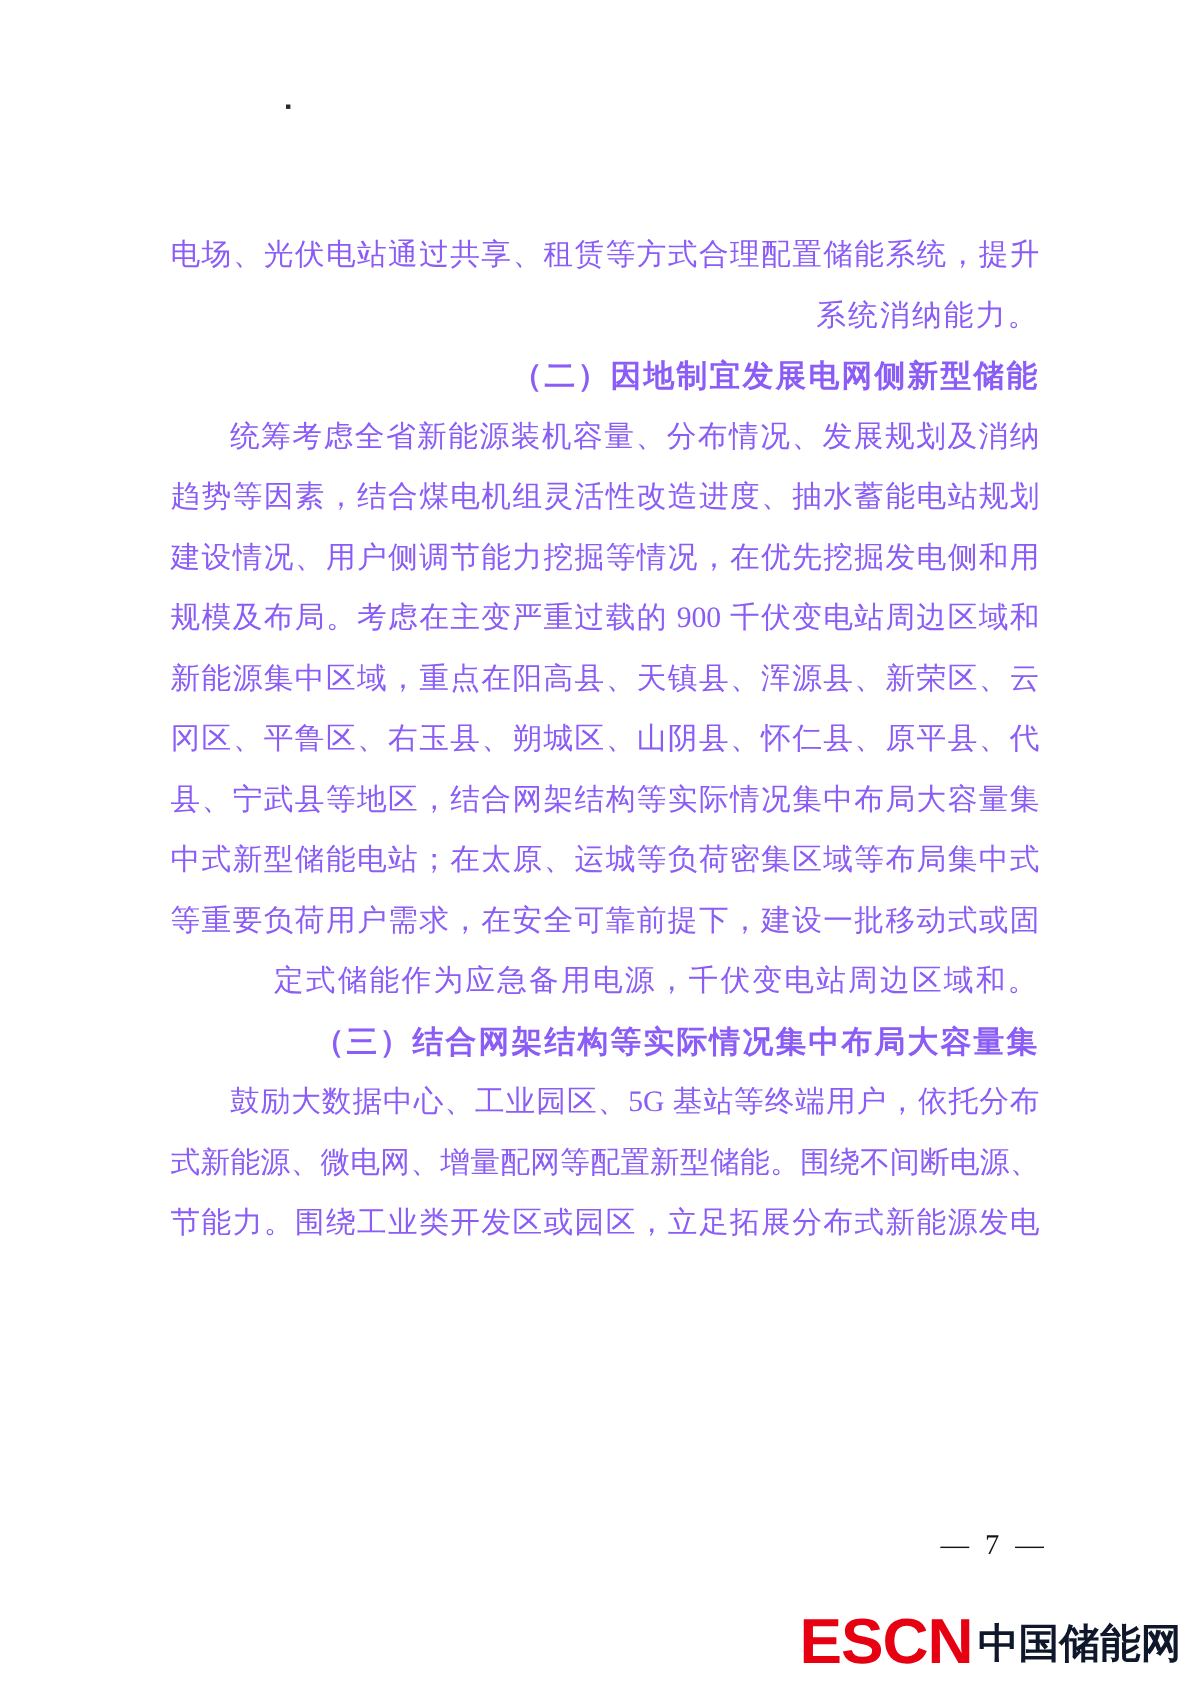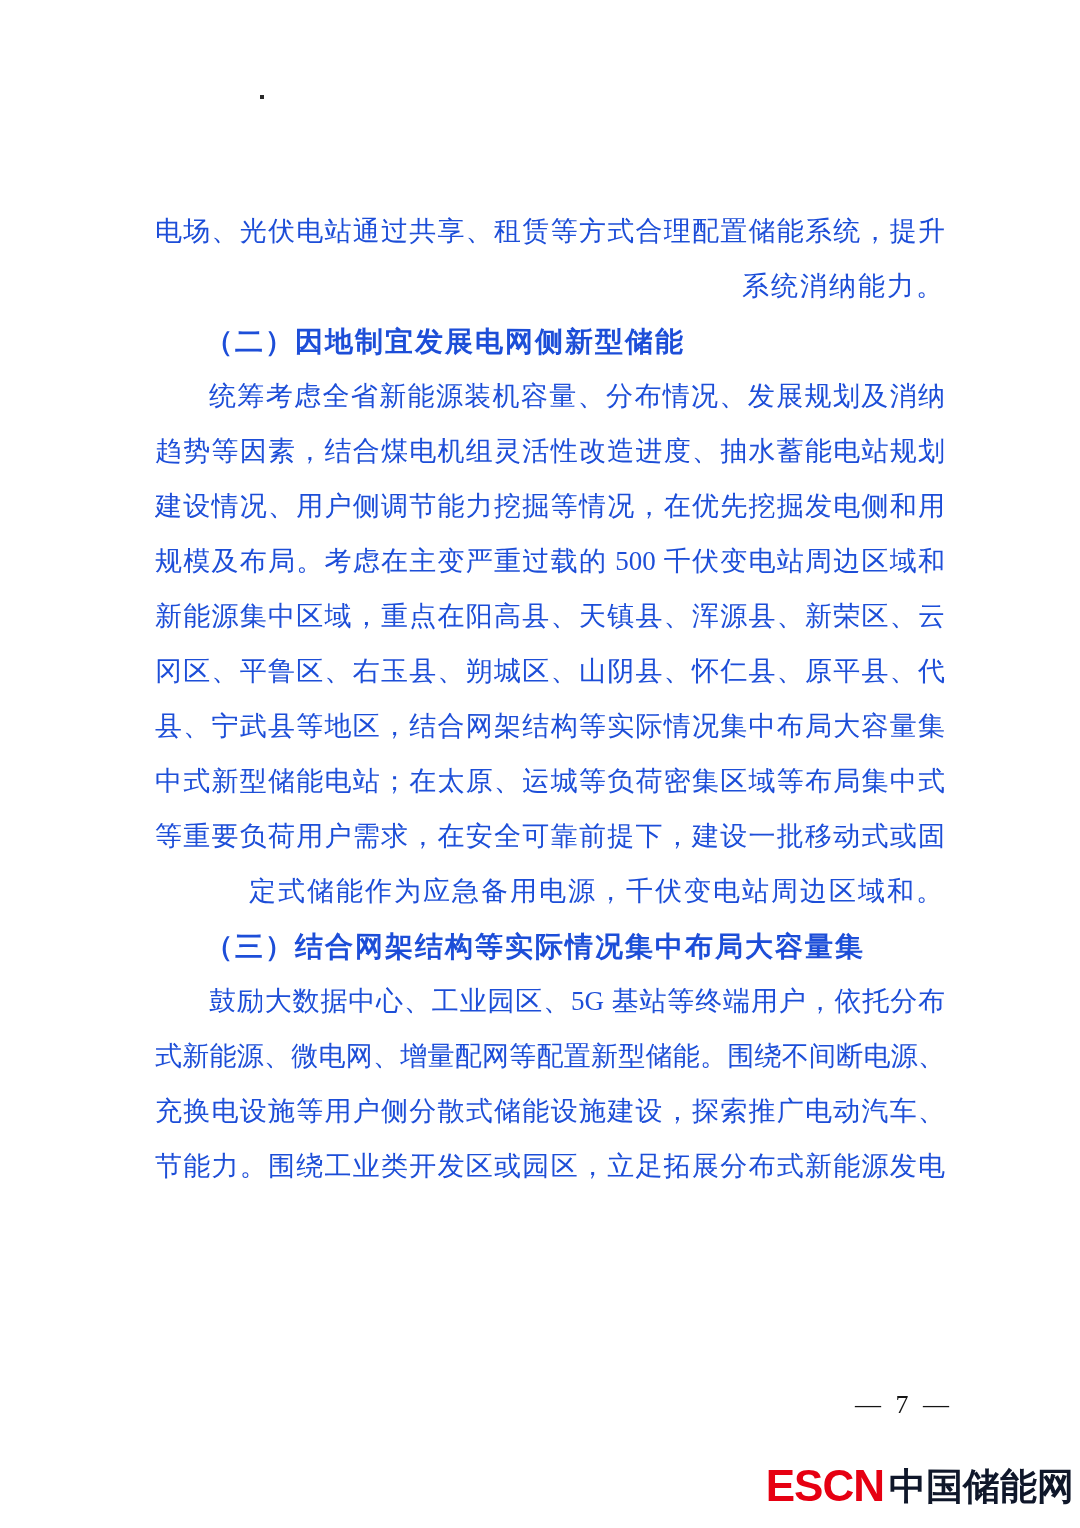--- a/index.html
+++ b/index.html
@@ -23,42 +23,42 @@
   .text-block {
     position: absolute;
     left: 155px;
     top: 204px;
     width: 790px;
   }
   .line {
     height: 55px;
     line-height: 55px;
     font-size: 27px;
-    color: #1d4ed8;
+    color: #8b5cf6;
     overflow: hidden;
   }
   .fill {
     text-align: justify;
     text-align-last: justify;
     text-justify: inter-character;
   }
   .open {
     text-align: right;
     letter-spacing: 2px;
   }
   .indent {
     text-indent: 54px;
   }
   .heading {
     font-family: "Liberation Sans", "DejaVu Sans", sans-serif;
     font-weight: 700;
     font-size: 28px;
     letter-spacing: 2px;
     text-indent: 50px;
-    text-align: left;
+    text-align: right;
   }
   .page-number {
     position: absolute;
     top: 1390px;
     right: 127px;
     font-size: 26px;
     letter-spacing: 4px;
     color: #141414;
     font-family: "Liberation Serif", "DejaVu Serif", serif;
   }
@@ -67,21 +67,21 @@
     top: 1464px;
     right: 6px;
     display: flex;
     align-items: center;
     gap: 5px;
     white-space: nowrap;
   }
   .logo-latin {
     font-family: "Liberation Sans", "DejaVu Sans", sans-serif;
     font-weight: 700;
-    font-size: 44px;
+    font-size: 58px;
     letter-spacing: -1px;
     line-height: 1;
   }
   .logo-cjk {
     font-family: "Liberation Sans", "DejaVu Sans", sans-serif;
     font-weight: 700;
     font-size: 37px;
     line-height: 1;
     letter-spacing: 0;
   }
@@ -95,33 +95,32 @@
 
   <div class="text-block">
     <div class="line fill">电场、光伏电站通过共享、租赁等方式合理配置储能系统，提升</div>
     <div class="line open">系统消纳能力。</div>
 
     <div class="line heading">（二）因地制宜发展电网侧新型储能</div>
 
     <div class="line fill indent">统筹考虑全省新能源装机容量、分布情况、发展规划及消纳</div>
     <div class="line fill">趋势等因素，结合煤电机组灵活性改造进度、抽水蓄能电站规划</div>
     <div class="line fill">建设情况、用户侧调节能力挖掘等情况，在优先挖掘发电侧和用</div>
-    <div class="line fill">规模及布局。考虑在主变严重过载的 500 千伏变电站周边区域和</div>
+    <div class="line fill">规模及布局。考虑在主变严重过载的 900 千伏变电站周边区域和</div>
     <div class="line fill">新能源集中区域，重点在阳高县、天镇县、浑源县、新荣区、云</div>
     <div class="line fill">冈区、平鲁区、右玉县、朔城区、山阴县、怀仁县、原平县、代</div>
     <div class="line fill">县、宁武县等地区，结合网架结构等实际情况集中布局大容量集</div>
     <div class="line fill">中式新型储能电站；在太原、运城等负荷密集区域等布局集中式</div>
     <div class="line fill">等重要负荷用户需求，在安全可靠前提下，建设一批移动式或固</div>
     <div class="line open">定式储能作为应急备用电源，千伏变电站周边区域和。</div>
 
     <div class="line heading">（三）结合网架结构等实际情况集中布局大容量集</div>
 
     <div class="line fill indent">鼓励大数据中心、工业园区、5G 基站等终端用户，依托分布</div>
     <div class="line fill">式新能源、微电网、增量配网等配置新型储能。围绕不间断电源、</div>
-    <div class="line fill">充换电设施等用户侧分散式储能设施建设，探索推广电动汽车、</div>
     <div class="line fill">节能力。围绕工业类开发区或园区，立足拓展分布式新能源发电</div>
   </div>
 
   <div class="page-number">— 7 —</div>
 
   <div class="logo">
     <span class="logo-latin" style="color: rgb(230, 0, 18);">ESCN</span>
     <span class="logo-cjk" style="color: #0f172a;">中国储能网</span>
   </div>
 

